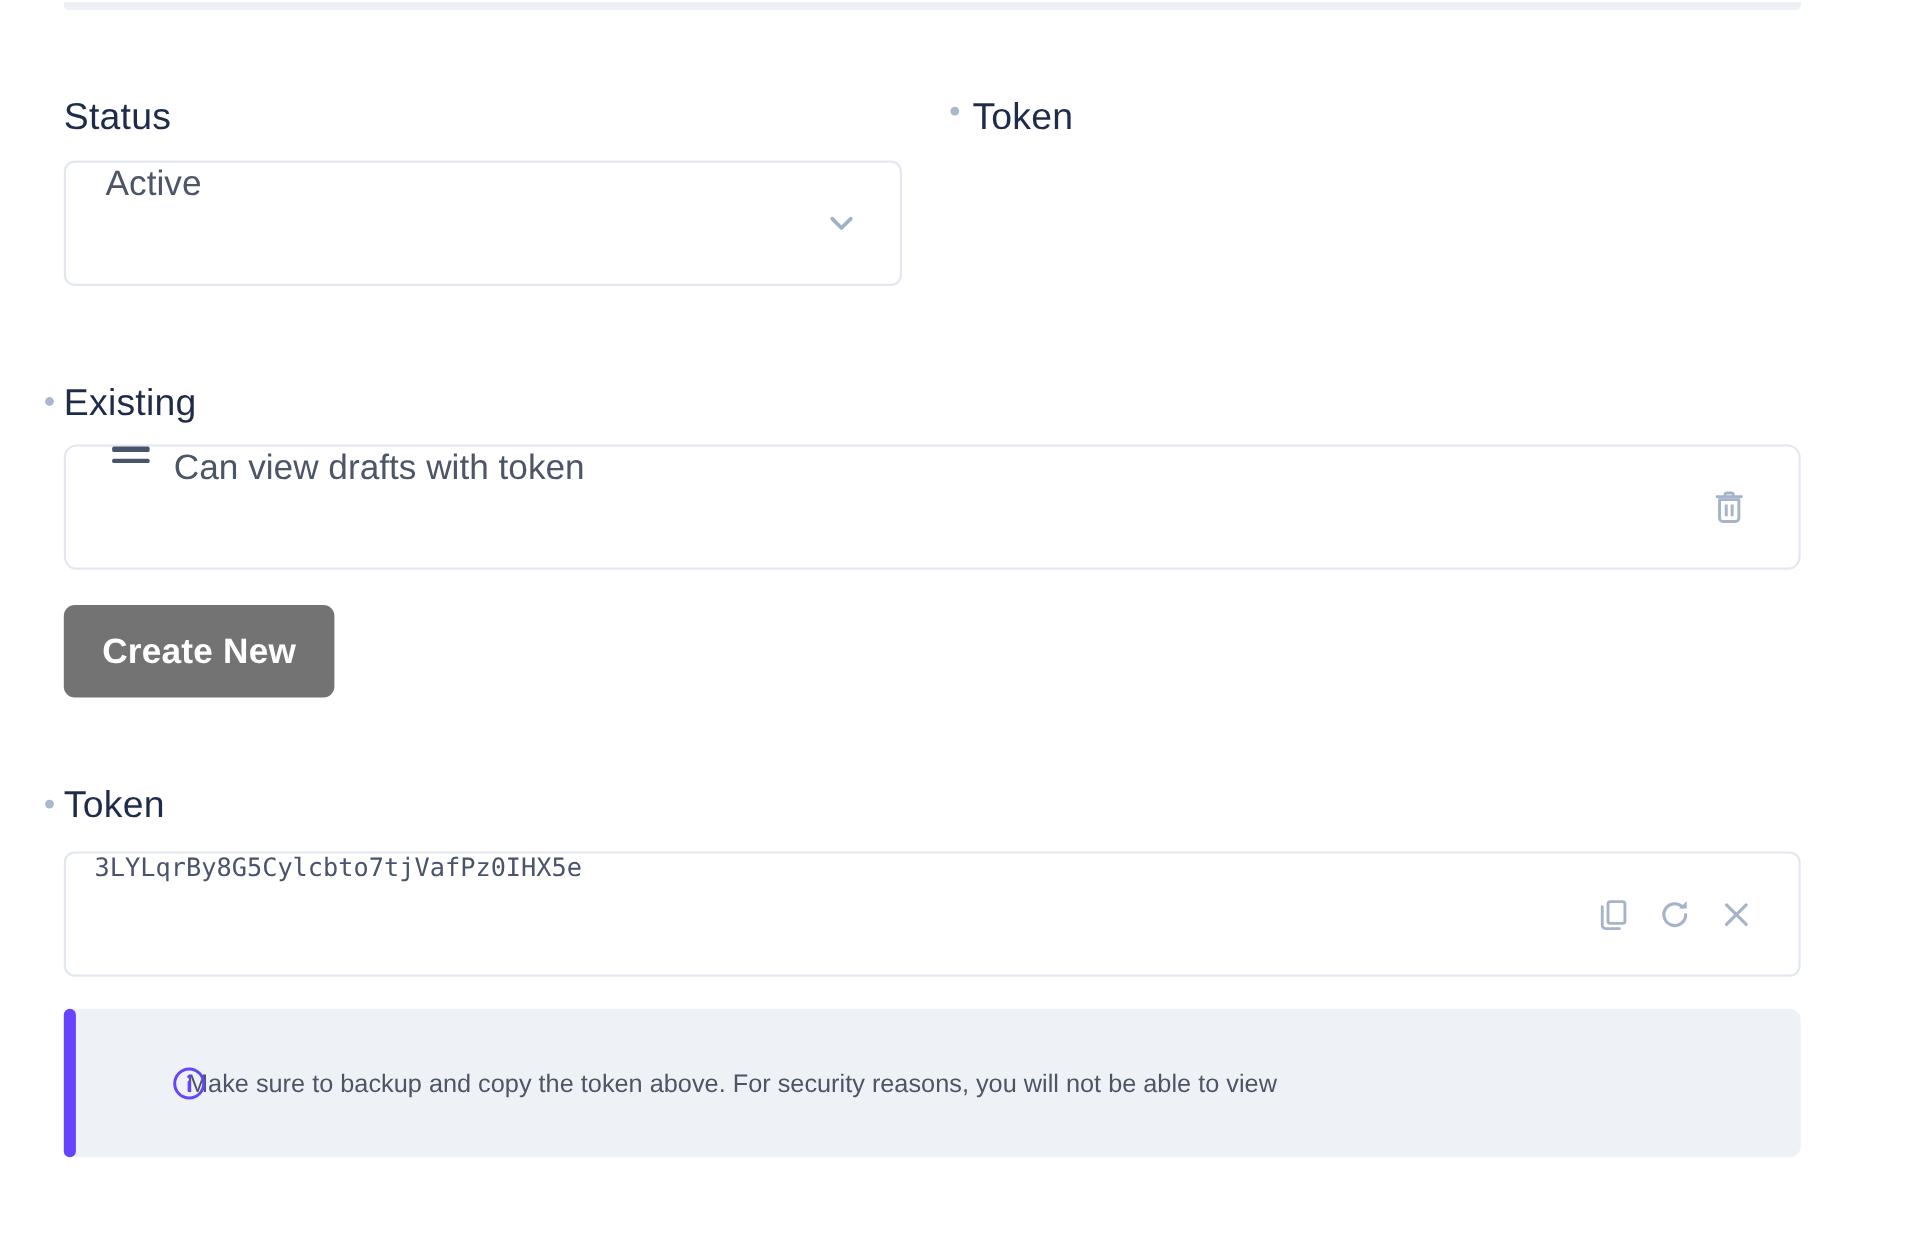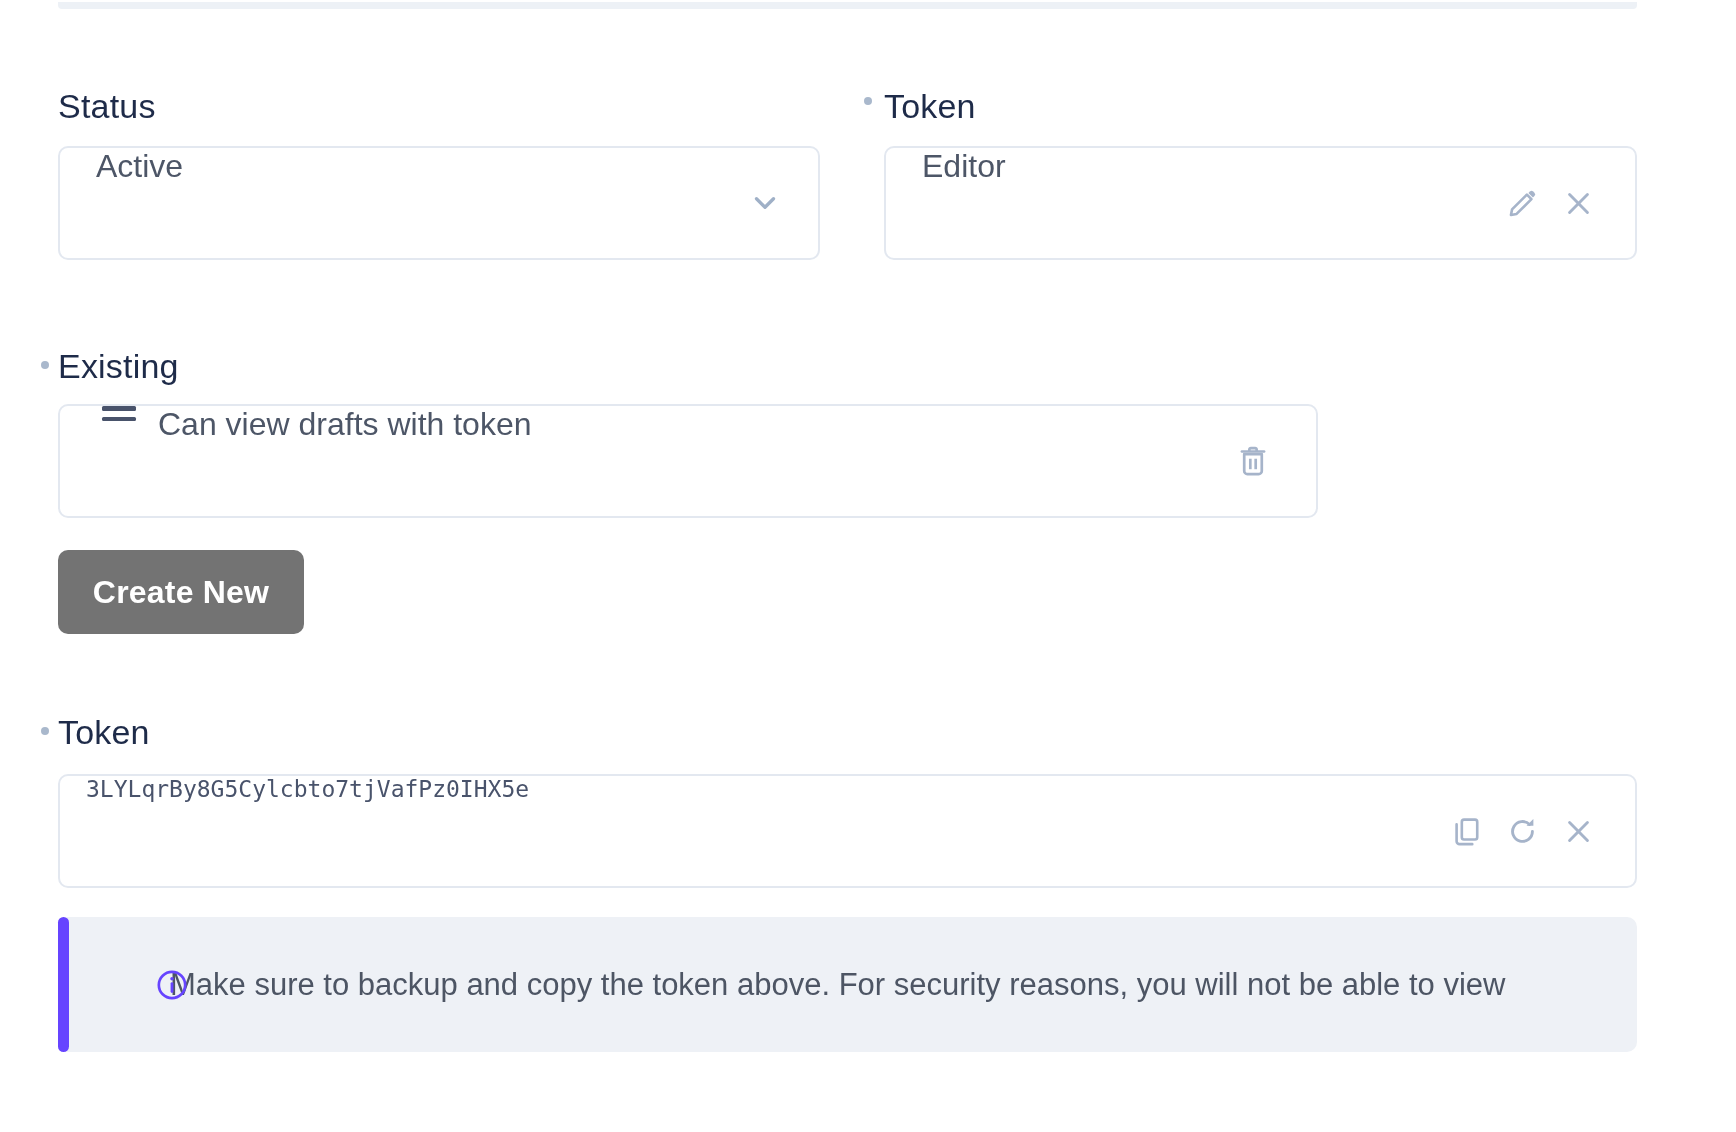--- a/index.html
+++ b/index.html
@@ -53,21 +53,21 @@
     display:flex;align-items:center;
   }
   .notice-bar{
     position:absolute;left:0;top:0;bottom:0;width:11px;background:#6644ff;
     border-radius:6px;
   }
   .notice-icon{
     position:absolute;left:97px;top:50%;margin-top:-17px;width:34px;height:34px;color:#6644ff;
   }
   .notice-text{
-    padding-left:112px;font-size:31px;color:#4d5564;line-height:40px;
+    padding-left:112px;font-size:23px;color:#4d5564;line-height:40px;
   }
   .notice-text span{display:block;}
 </style>
 </head>
 <body>
 
 <div class="page">
 
   <div class="top-sliver"></div>
 
@@ -80,42 +80,25 @@
         <svg viewBox="0 0 28 28" fill="none">
             <polyline points="7,10.5 14,17.5 21,10.5" stroke="currentColor" stroke-width="2.7" stroke-linecap="round" stroke-linejoin="round"></polyline>
           </svg>
       </span>
     </div>
   </div>
 
   <span class="req-dot" style="left:864px;top:97px;"></span>
   <div class="field-label" style="left:884px;top:88px;">Token</div>
 
-  <div class="field-box" style="left:884px;top:146px;width:753px;">
-    <div class="field-value pad-std">Editor</div>
-    <div class="icon-strip">
-      <span class="icon">
-        <svg viewBox="0 0 24 24" fill="none">
-          <path d="M3.6 20.4 L4.4 16.3 L15.2 5.5 L18.5 8.8 L7.7 19.6 L3.6 20.4 Z" stroke="currentColor" stroke-width="1.9" stroke-linejoin="round"></path>
-          <path d="M16.3 4.4 l1.1-1.1 a1.7 1.7 0 0 1 2.4 0 l0.9 0.9 a1.7 1.7 0 0 1 0 2.4 l-1.1 1.1 Z" fill="currentColor"></path>
-        </svg>
-      </span>
-      <span class="icon">
-        <svg viewBox="0 0 24 24" fill="none">
-          <line x1="5.5" y1="5.5" x2="18.5" y2="18.5" stroke="currentColor" stroke-width="2.1" stroke-linecap="round"></line>
-          <line x1="18.5" y1="5.5" x2="5.5" y2="18.5" stroke="currentColor" stroke-width="2.1" stroke-linecap="round"></line>
-        </svg>
-      </span>
-    </div>
-  </div>
 
   <span class="req-dot" style="left:41px;top:361px;"></span>
   <div class="field-label" style="left:58px;top:348px;">Existing</div>
 
-  <div class="field-box" style="left:58px;top:404px;width:1260px;">
+  <div class="field-box" style="left:58px;top:404px;width:1579px;border-radius:12px;">
     <span class="drag-handle">
       <span class="bar"></span>
         <span class="bar"></span>
     </span>
     <div class="field-value">Can view drafts with token</div>
     <div class="icon-strip single">
       <span class="icon" style="width:34px;height:34px;">
         <svg viewBox="0 0 24 24" fill="none">
           <path d="M5.8 7.2 H18.2 V19 a2.2 2.2 0 0 1 -2.2 2.2 H8 A2.2 2.2 0 0 1 5.8 19 Z" stroke="currentColor" stroke-width="1.9" stroke-linejoin="round"></path>
           <line x1="4.2" y1="5.3" x2="19.8" y2="5.3" stroke="currentColor" stroke-width="1.9" stroke-linecap="round"></line>

